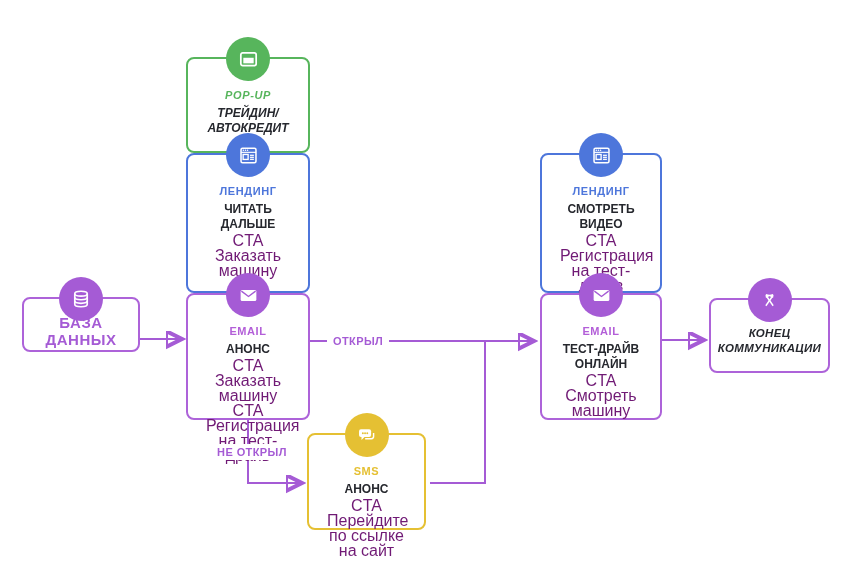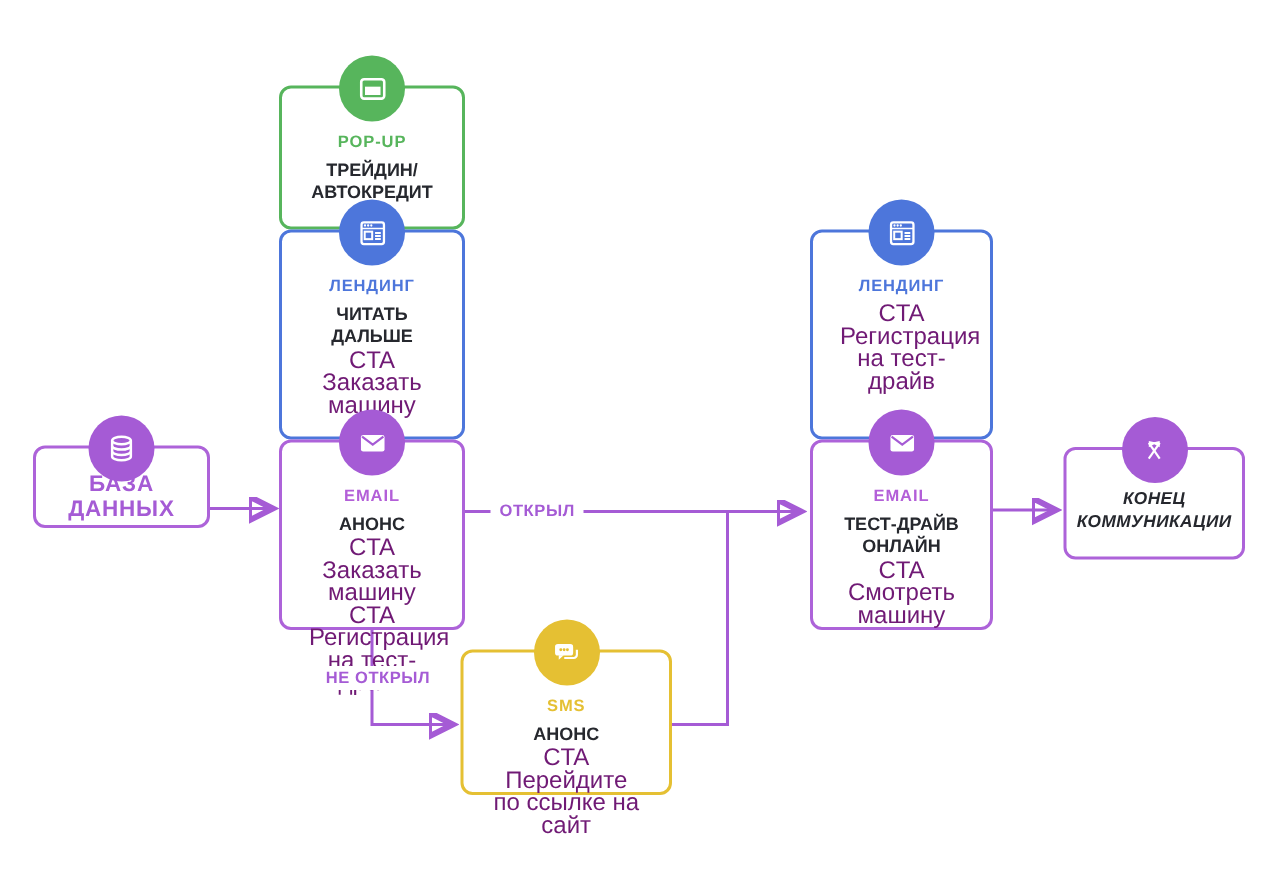--- a/index.html
+++ b/index.html
@@ -80,21 +80,21 @@
       <svg viewBox="0 0 24 24" width="22" height="22">
         <ellipse cx="12" cy="6.2" rx="6.8" ry="2.7" fill="none" stroke="#fff" stroke-width="1.8"></ellipse>
         <path d="M5.2 6.2 v11.6 c0 1.5 3 2.7 6.8 2.7 s6.8 -1.2 6.8 -2.7 V6.2" fill="none" stroke="#fff" stroke-width="1.8"></path>
         <path d="M5.2 10.1 c0 1.5 3 2.7 6.8 2.7 s6.8 -1.2 6.8 -2.7" fill="none" stroke="#fff" stroke-width="1.8"></path>
         <path d="M5.2 14 c0 1.5 3 2.7 6.8 2.7 s6.8 -1.2 6.8 -2.7" fill="none" stroke="#fff" stroke-width="1.8"></path>
       </svg>
     </div>
     <div class="db-label">БАЗА ДАННЫХ</div>
   </div>
 
-  <div class="node b-green" style="left:186px;top:57px;width:124px;height:96px;">
+  <div class="node b-green" style="left:186px;top:57px;width:124px;height:96px;font-style:italic;">
     <div class="badge bg-green">
       <svg viewBox="0 0 24 24" width="23" height="23">
         <rect x="4" y="5" width="16" height="13.5" rx="2" fill="none" stroke="#fff" stroke-width="1.8"></rect>
         <rect x="6.6" y="10.2" width="10.8" height="5.8" fill="#fff"></rect>
       </svg>
     </div>
     <div class="node-inner">
       <div class="type-label t-green">POP-UP</div>
       <div class="title">ТРЕЙДИН/
 АВТОКРЕДИТ</div>
@@ -135,21 +135,21 @@
     <div class="node-inner">
       <div class="type-label t-purple">EMAIL</div>
       <div class="title">АНОНС</div>
       <div class="body-text">CTA Заказать
 машину
 CTA Регистрация
 на тест-драйв</div>
     </div>
   </div>
 
-  <div class="node b-yellow" style="left:307px;top:433px;width:141px;height:97px;">
+  <div class="node b-yellow" style="left:307px;top:433px;width:119px;height:97px;">
     <div class="badge bg-yellow">
       <svg viewBox="0 0 24 24" width="23" height="23">
         <path d="M19.4 9.5 v3.6 a2.2 2.2 0 0 1 -2.2 2.2 h-6.6" fill="none" stroke="#fff" stroke-width="1.5"></path>
         <rect x="4.2" y="5.6" width="12.6" height="8" rx="2" fill="#fff"></rect>
         <path d="M6.8 13.4 v3.2 l3.4 -3.2 z" fill="#fff"></path>
         <circle cx="8.2" cy="9.6" r="1" fill="#e5c033"></circle>
           <circle cx="10.5" cy="9.6" r="1" fill="#e5c033"></circle>
           <circle cx="12.8" cy="9.6" r="1" fill="#e5c033"></circle>
       </svg>
     </div>
@@ -170,20 +170,21 @@
           <circle cx="8.8" cy="6.6" r="0.8" fill="#fff"></circle>
           <circle cx="11" cy="6.6" r="0.8" fill="#fff"></circle>
         <rect x="6.4" y="10.9" width="5.2" height="5.2" fill="none" stroke="#fff" stroke-width="1.4"></rect>
         <line x1="13.6" y1="11.8" x2="17.6" y2="11.8" stroke="#fff" stroke-width="1.3"></line>
         <line x1="13.6" y1="13.9" x2="17.6" y2="13.9" stroke="#fff" stroke-width="1.3"></line>
         <line x1="13.6" y1="16" x2="17.6" y2="16" stroke="#fff" stroke-width="1.3"></line>
       </svg>
     </div>
     <div class="node-inner">
       <div class="type-label t-blue">ЛЕНДИНГ</div>
+      <div class="title">СМОТРЕТЬ ВИДЕО</div>
       <div class="body-text">CTA Регистрация
 на тест-драйв</div>
     </div>
   </div>
 
   <div class="node b-purple" style="left:540px;top:293px;width:122px;height:127px;">
     <div class="badge bg-purple">
       <svg viewBox="0 0 24 24" width="23" height="23">
         <rect x="3.8" y="6.2" width="16.4" height="11.6" rx="1.6" fill="#fff"></rect>
         <path d="M4.6 7.4 L12 13 L19.4 7.4" fill="none" stroke="#a55bd5" stroke-width="1.5"></path>

